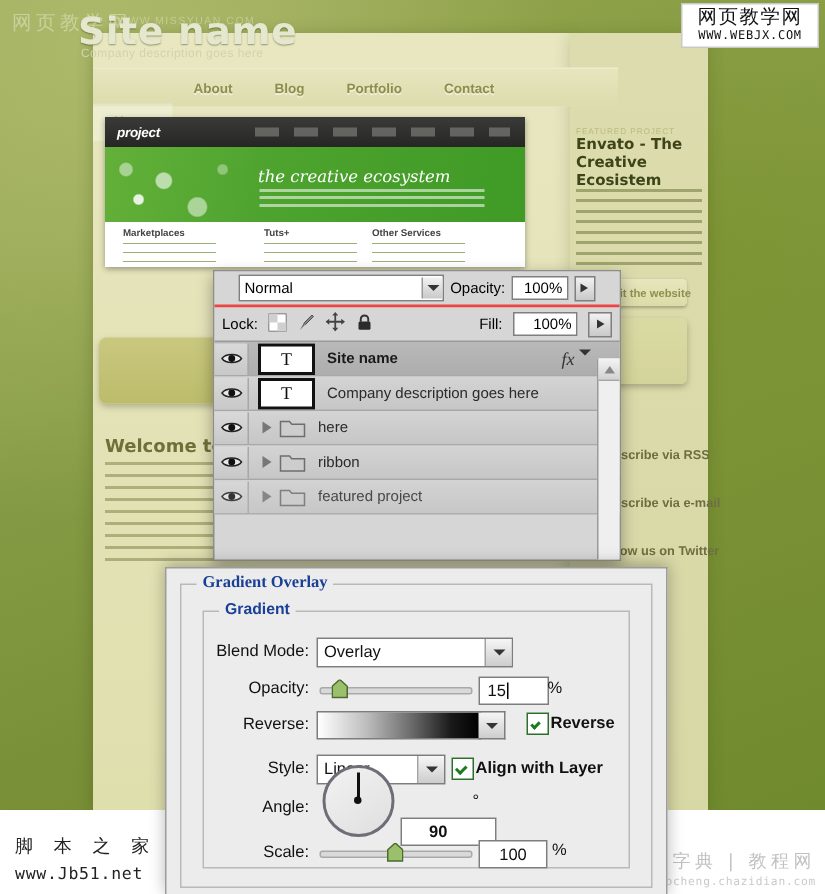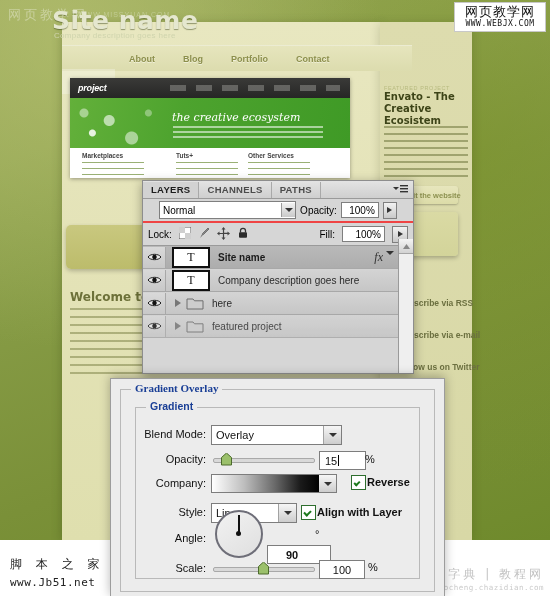--- a/index.html
+++ b/index.html
@@ -313,33 +313,20 @@
   <div class="c">脚 本 之 家</div>
   <div class="u">www.Jb51.net</div>
 </div>
 <div id="wm-br">
   <div class="c">查字典 | 教程网</div>
   <div class="u">jiaocheng.chazidian.com</div>
 </div>
 
 <div id="layers">
 
-  <div id="lp-tabs">
-    <div class="lp-tab active">LAYERS</div>
-    <div class="lp-tab">CHANNELS</div>
-    <div class="lp-tab">PATHS</div>
-    <div id="lp-menu">
-      <svg width="18" height="12" viewBox="0 0 18 12">
-        <path d="M2 4l3 3 3-3z" fill="#333"></path>
-        <rect x="9" y="2" width="8" height="1.4" fill="#333"></rect>
-        <rect x="9" y="5" width="8" height="1.4" fill="#333"></rect>
-        <rect x="9" y="8" width="8" height="1.4" fill="#333"></rect>
-      </svg>
-    </div>
-  </div>
 
   <div id="lp-blendrow">
     <div class="ps-select" style="width:152px;position:relative;">
       <span>Normal</span>
       <span class="ps-arrow">
           <span class="ps-tri"></span>
         </span>
     </div>
     <span style="font-size:10px;">Opacity:</span>
     <div class="ps-num" style="width:38px;">100%</div>
@@ -420,20 +407,39 @@
           </svg>
       </div>
       <div class="lp-folder">
         <svg width="18" height="14" viewBox="0 0 18 14">
             <path d="M1 3h6l1.5 1.8H17V13H1z" fill="#cdcdcd" stroke="#6e6e6e"></path>
           </svg>
       </div>
       <div class="lp-name norm">here</div>
     </div>
 
+    <div class="lp-row">
+      <div class="lp-eye">
+        <svg width="15" height="10" viewBox="0 0 15 10">
+            <path d="M1 5c2.5-3.6 10.5-3.6 13 0-2.5 3.6-10.5 3.6-13 0z" fill="#e9e9e9" stroke="#222" stroke-width="1"></path>
+            <circle cx="7.5" cy="5" r="2.3" fill="#111"></circle>
+          </svg>
+      </div>
+      <div class="lp-disc">
+        <svg width="8" height="10" viewBox="0 0 8 10">
+            <path d="M1 1l6 4-6 4z" fill="#777"></path>
+          </svg>
+      </div>
+      <div class="lp-folder">
+        <svg width="18" height="14" viewBox="0 0 18 14">
+            <path d="M1 3h6l1.5 1.8H17V13H1z" fill="#cdcdcd" stroke="#6e6e6e"></path>
+          </svg>
+      </div>
+      <div class="lp-name norm">ribbon</div>
+    </div>
 
     <div class="lp-row" style="opacity:.82">
       <div class="lp-eye">
         <svg width="15" height="10" viewBox="0 0 15 10">
             <path d="M1 5c2.5-3.6 10.5-3.6 13 0-2.5 3.6-10.5 3.6-13 0z" fill="#e9e9e9" stroke="#222" stroke-width="1"></path>
             <circle cx="7.5" cy="5" r="2.3" fill="#111"></circle>
           </svg>
       </div>
       <div class="lp-disc">
         <svg width="8" height="10" viewBox="0 0 8 10">
@@ -481,21 +487,21 @@
     <svg width="11" height="13" viewBox="0 0 11 13">
         <path d="M5.5 0l5 4.5V12h-10V4.5z" fill="#9bc06b" stroke="#4c6b2c" stroke-width="1"></path>
       </svg>
   </div>
   <div class="g-num" style="left:208px;top:72px;width:40px;justify-content:flex-start;padding-left:5px;">
       <span>15</span>
       <span style="display:inline-block;width:1px;height:11px;background:#000;margin-left:1px;"></span>
     </div>
   <div class="g-label" style="left:254px;top:74px;width:12px;text-align:left;">%</div>
 
-  <div class="g-label" style="left:20px;top:98px;width:75px;">Company:</div>
+  <div class="g-label" style="left:20px;top:98px;width:75px;">Reverse:</div>
   <div id="grad-preview" style="left:100px;top:95px;width:108px;"></div>
   <div class="g-selarrow" style="left:208px;top:95px;height:17px;border:1px solid #7d7d7d;border-left:none;">
       <span class="ps-tri"></span>
     </div>
   <div class="chk" style="left:240px;top:96px;"></div>
   <div class="g-label" style="left:256px;top:97px;width:60px;text-align:left;font-weight:bold;">Reverse</div>
 
   <div class="g-label" style="left:20px;top:127px;width:75px;">Style:</div>
   <div class="g-field" style="left:100px;top:124px;width:80px;position:absolute;">
     <span>Linear</span>

